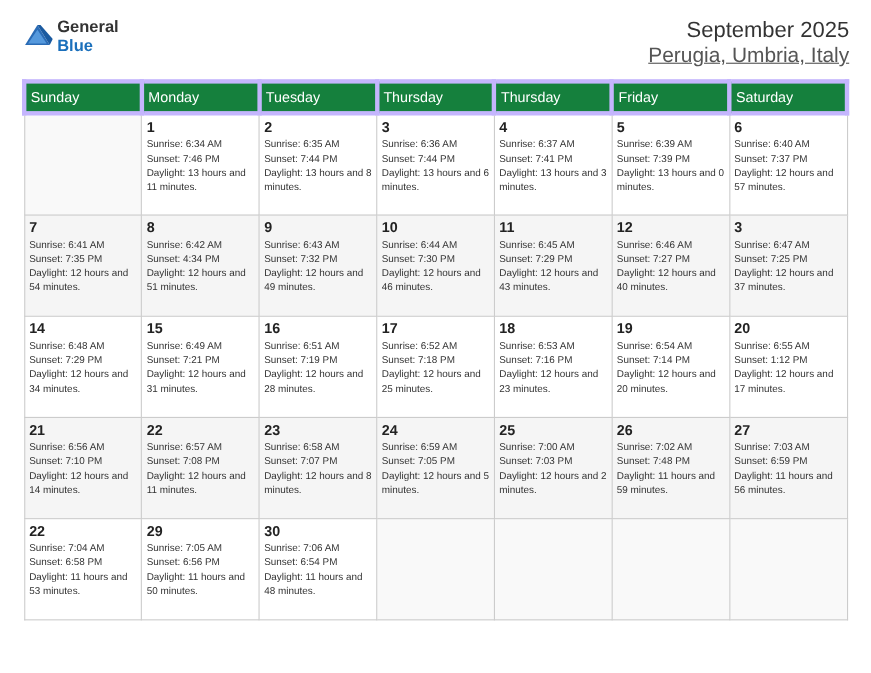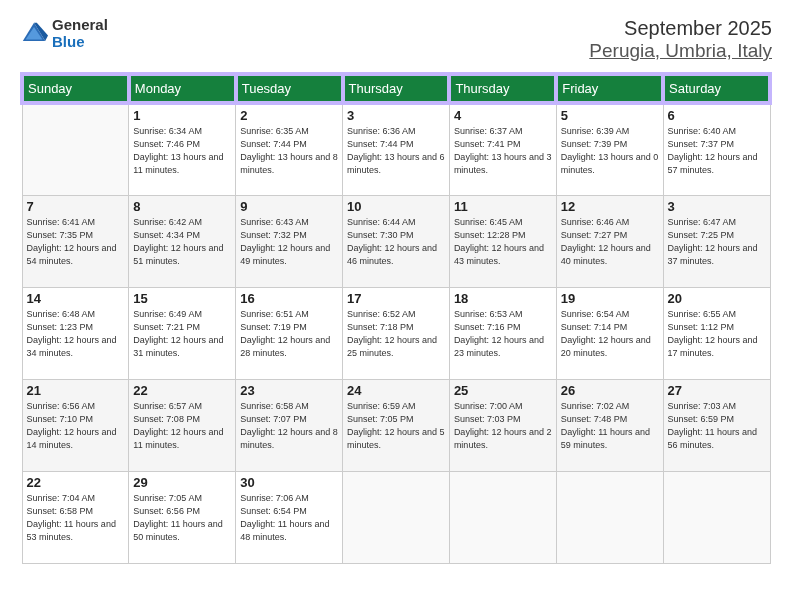--- a/index.html
+++ b/index.html
@@ -199,21 +199,21 @@
           <td class="row-shade">
             <span class="day-num">10</span>
             <div class="cell-content">Sunrise: 6:44 AM
 Sunset: 7:30 PM
 Daylight: 12 hours
 and 46 minutes.</div>
           </td>
           <td class="row-shade">
             <span class="day-num">11</span>
             <div class="cell-content">Sunrise: 6:45 AM
-Sunset: 12:28 PM
+Sunset: 7:29 PM
 Daylight: 12 hours
 and 43 minutes.</div>
           </td>
           <td class="row-shade">
             <span class="day-num">12</span>
             <div class="cell-content">Sunrise: 6:46 AM
 Sunset: 7:27 PM
 Daylight: 12 hours
 and 40 minutes.</div>
           </td>
@@ -222,21 +222,21 @@
             <div class="cell-content">Sunrise: 6:47 AM
 Sunset: 7:25 PM
 Daylight: 12 hours
 and 37 minutes.</div>
           </td>
         </tr>
         <tr>
           <td>
             <span class="day-num">14</span>
             <div class="cell-content">Sunrise: 6:48 AM
-Sunset: 1:23 PM
+Sunset: 7:29 PM
 Daylight: 12 hours
 and 34 minutes.</div>
           </td>
           <td>
             <span class="day-num">15</span>
             <div class="cell-content">Sunrise: 6:49 AM
 Sunset: 7:21 PM
 Daylight: 12 hours
 and 31 minutes.</div>
           </td>

